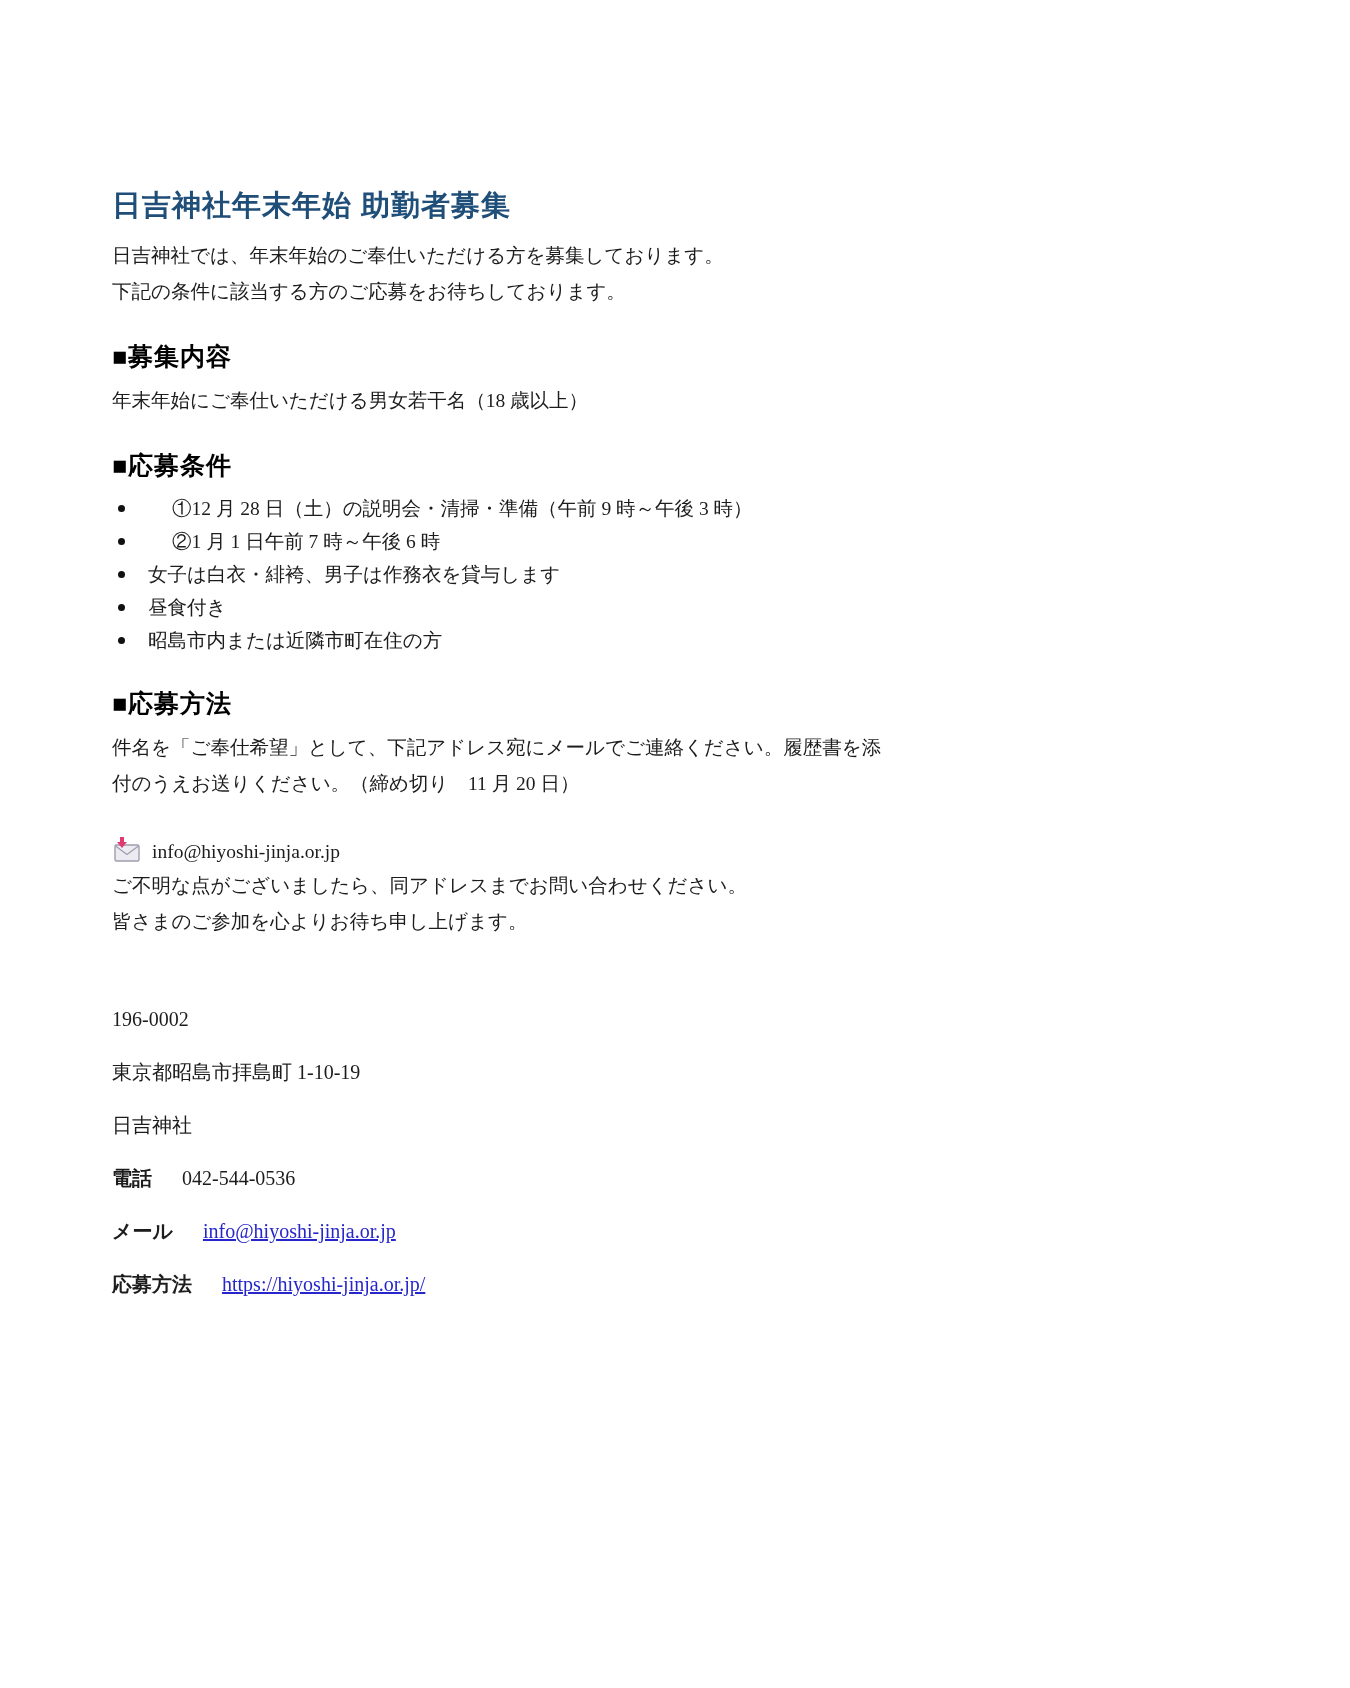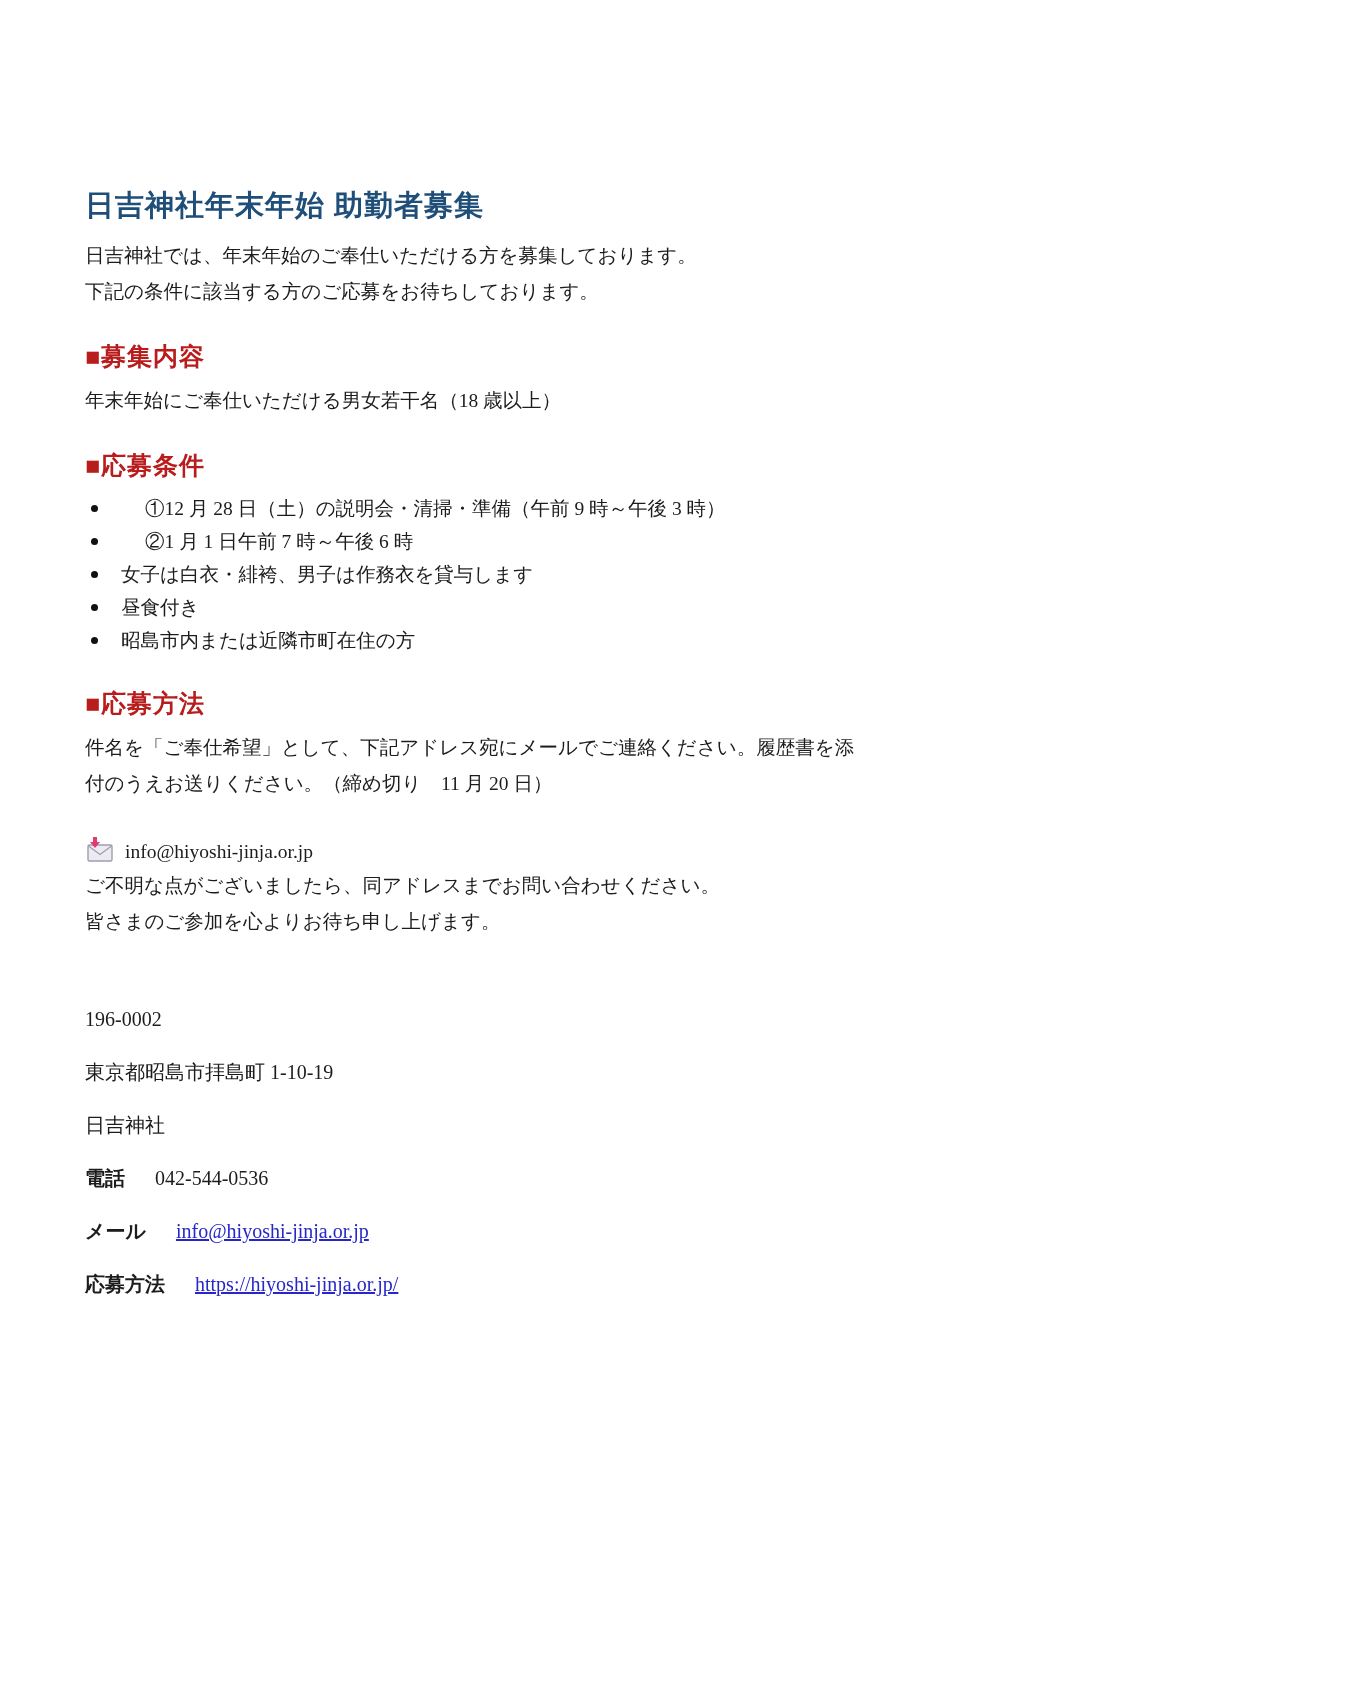--- a/index.html
+++ b/index.html
@@ -6,40 +6,40 @@
   body{
     width:1350px;height:1688px;
     background:#ffffff;
     color:#1c1c1c;
     font-family:"Liberation Serif","DejaVu Serif",serif;
     overflow:hidden;
   }
   .page{
     box-sizing:border-box;
     width:1155px;height:1688px;
-    padding:186px 170px 0 85px;
+    padding:186px 170px 0 112px;
   }
   .doc-title{
     font-family:"Liberation Sans","DejaVu Sans",sans-serif;
     font-weight:bold;
     font-size:29px;
     color:#1f4e79;
     letter-spacing:1px;
     margin:0 0 12px 0;
   }
   .body-line{
     font-size:19.5px;
     line-height:36px;
     margin:0;
   }
   .section-heading{
     font-family:"Liberation Sans","DejaVu Sans",sans-serif;
     font-weight:bold;
     font-size:25px;
-    color:#b91c1c;
+    color:#000000;
     letter-spacing:1px;
     margin:30px 0 10px 0;
   }
   .bullet-list{margin:6px 0 0 0;padding:0;list-style:none;}
   .bullet-item{
     position:relative;
     font-size:19.5px;
     line-height:33px;
     padding-left:36px;
     margin:0;

